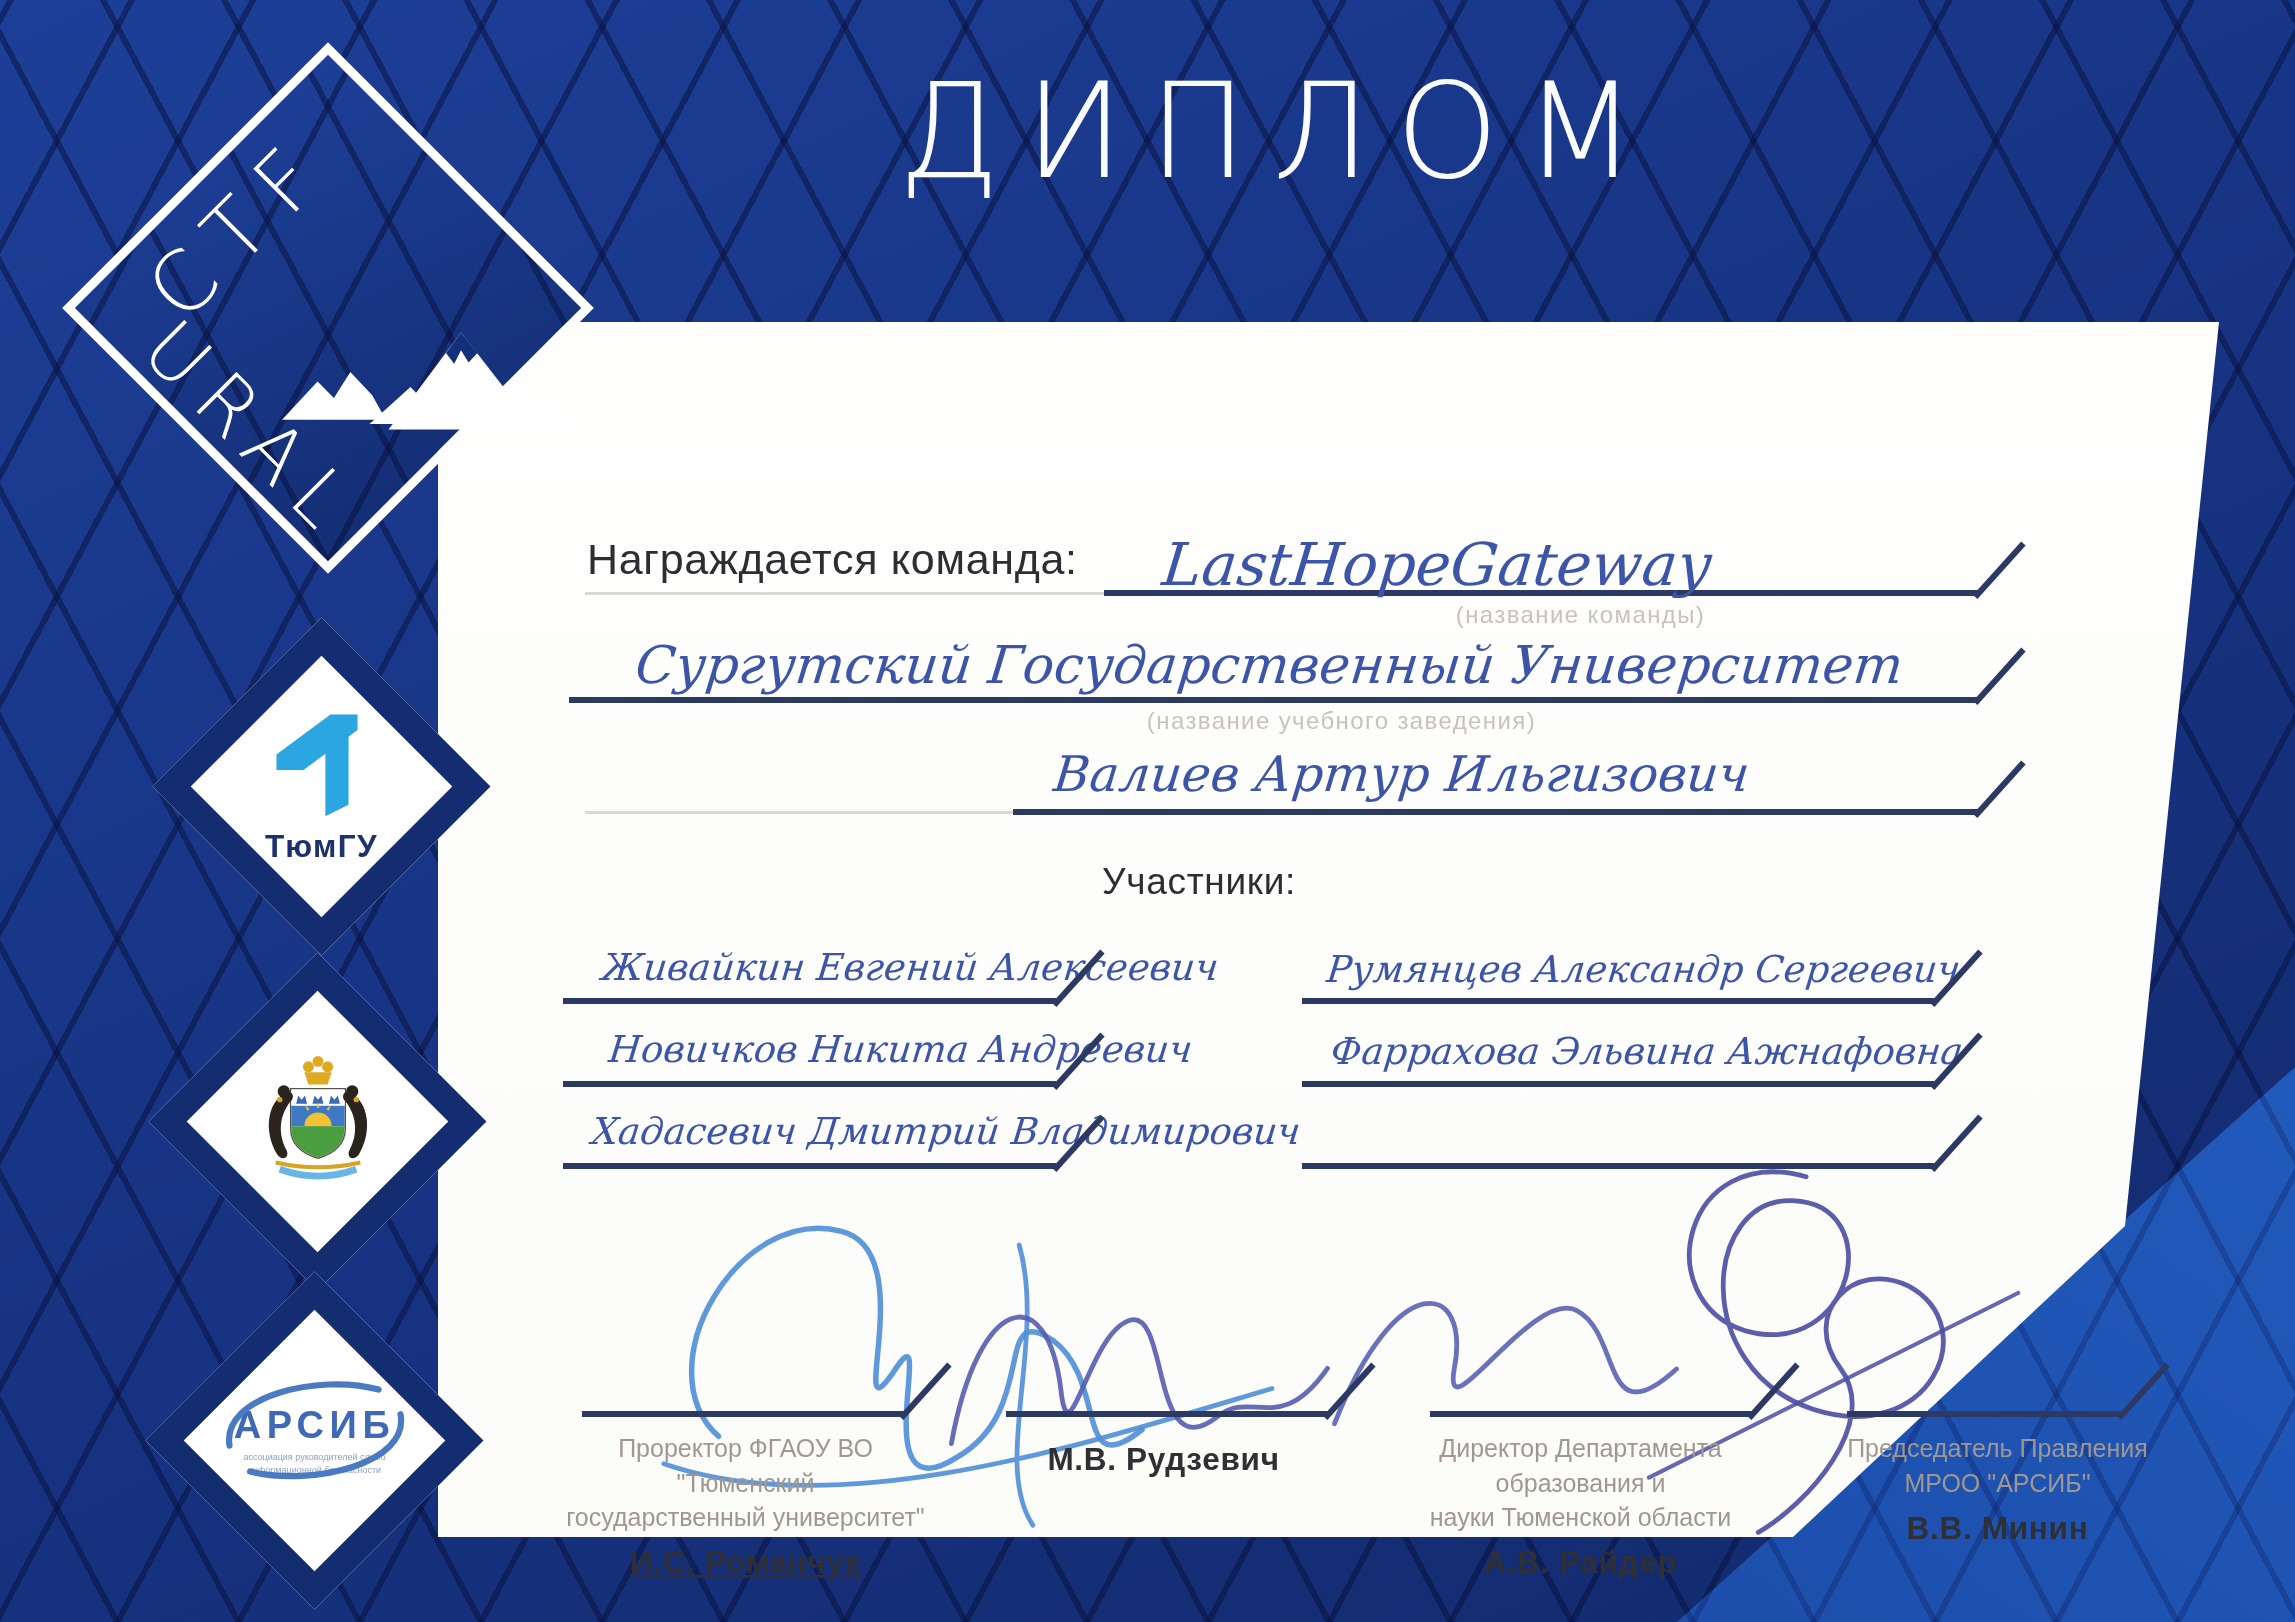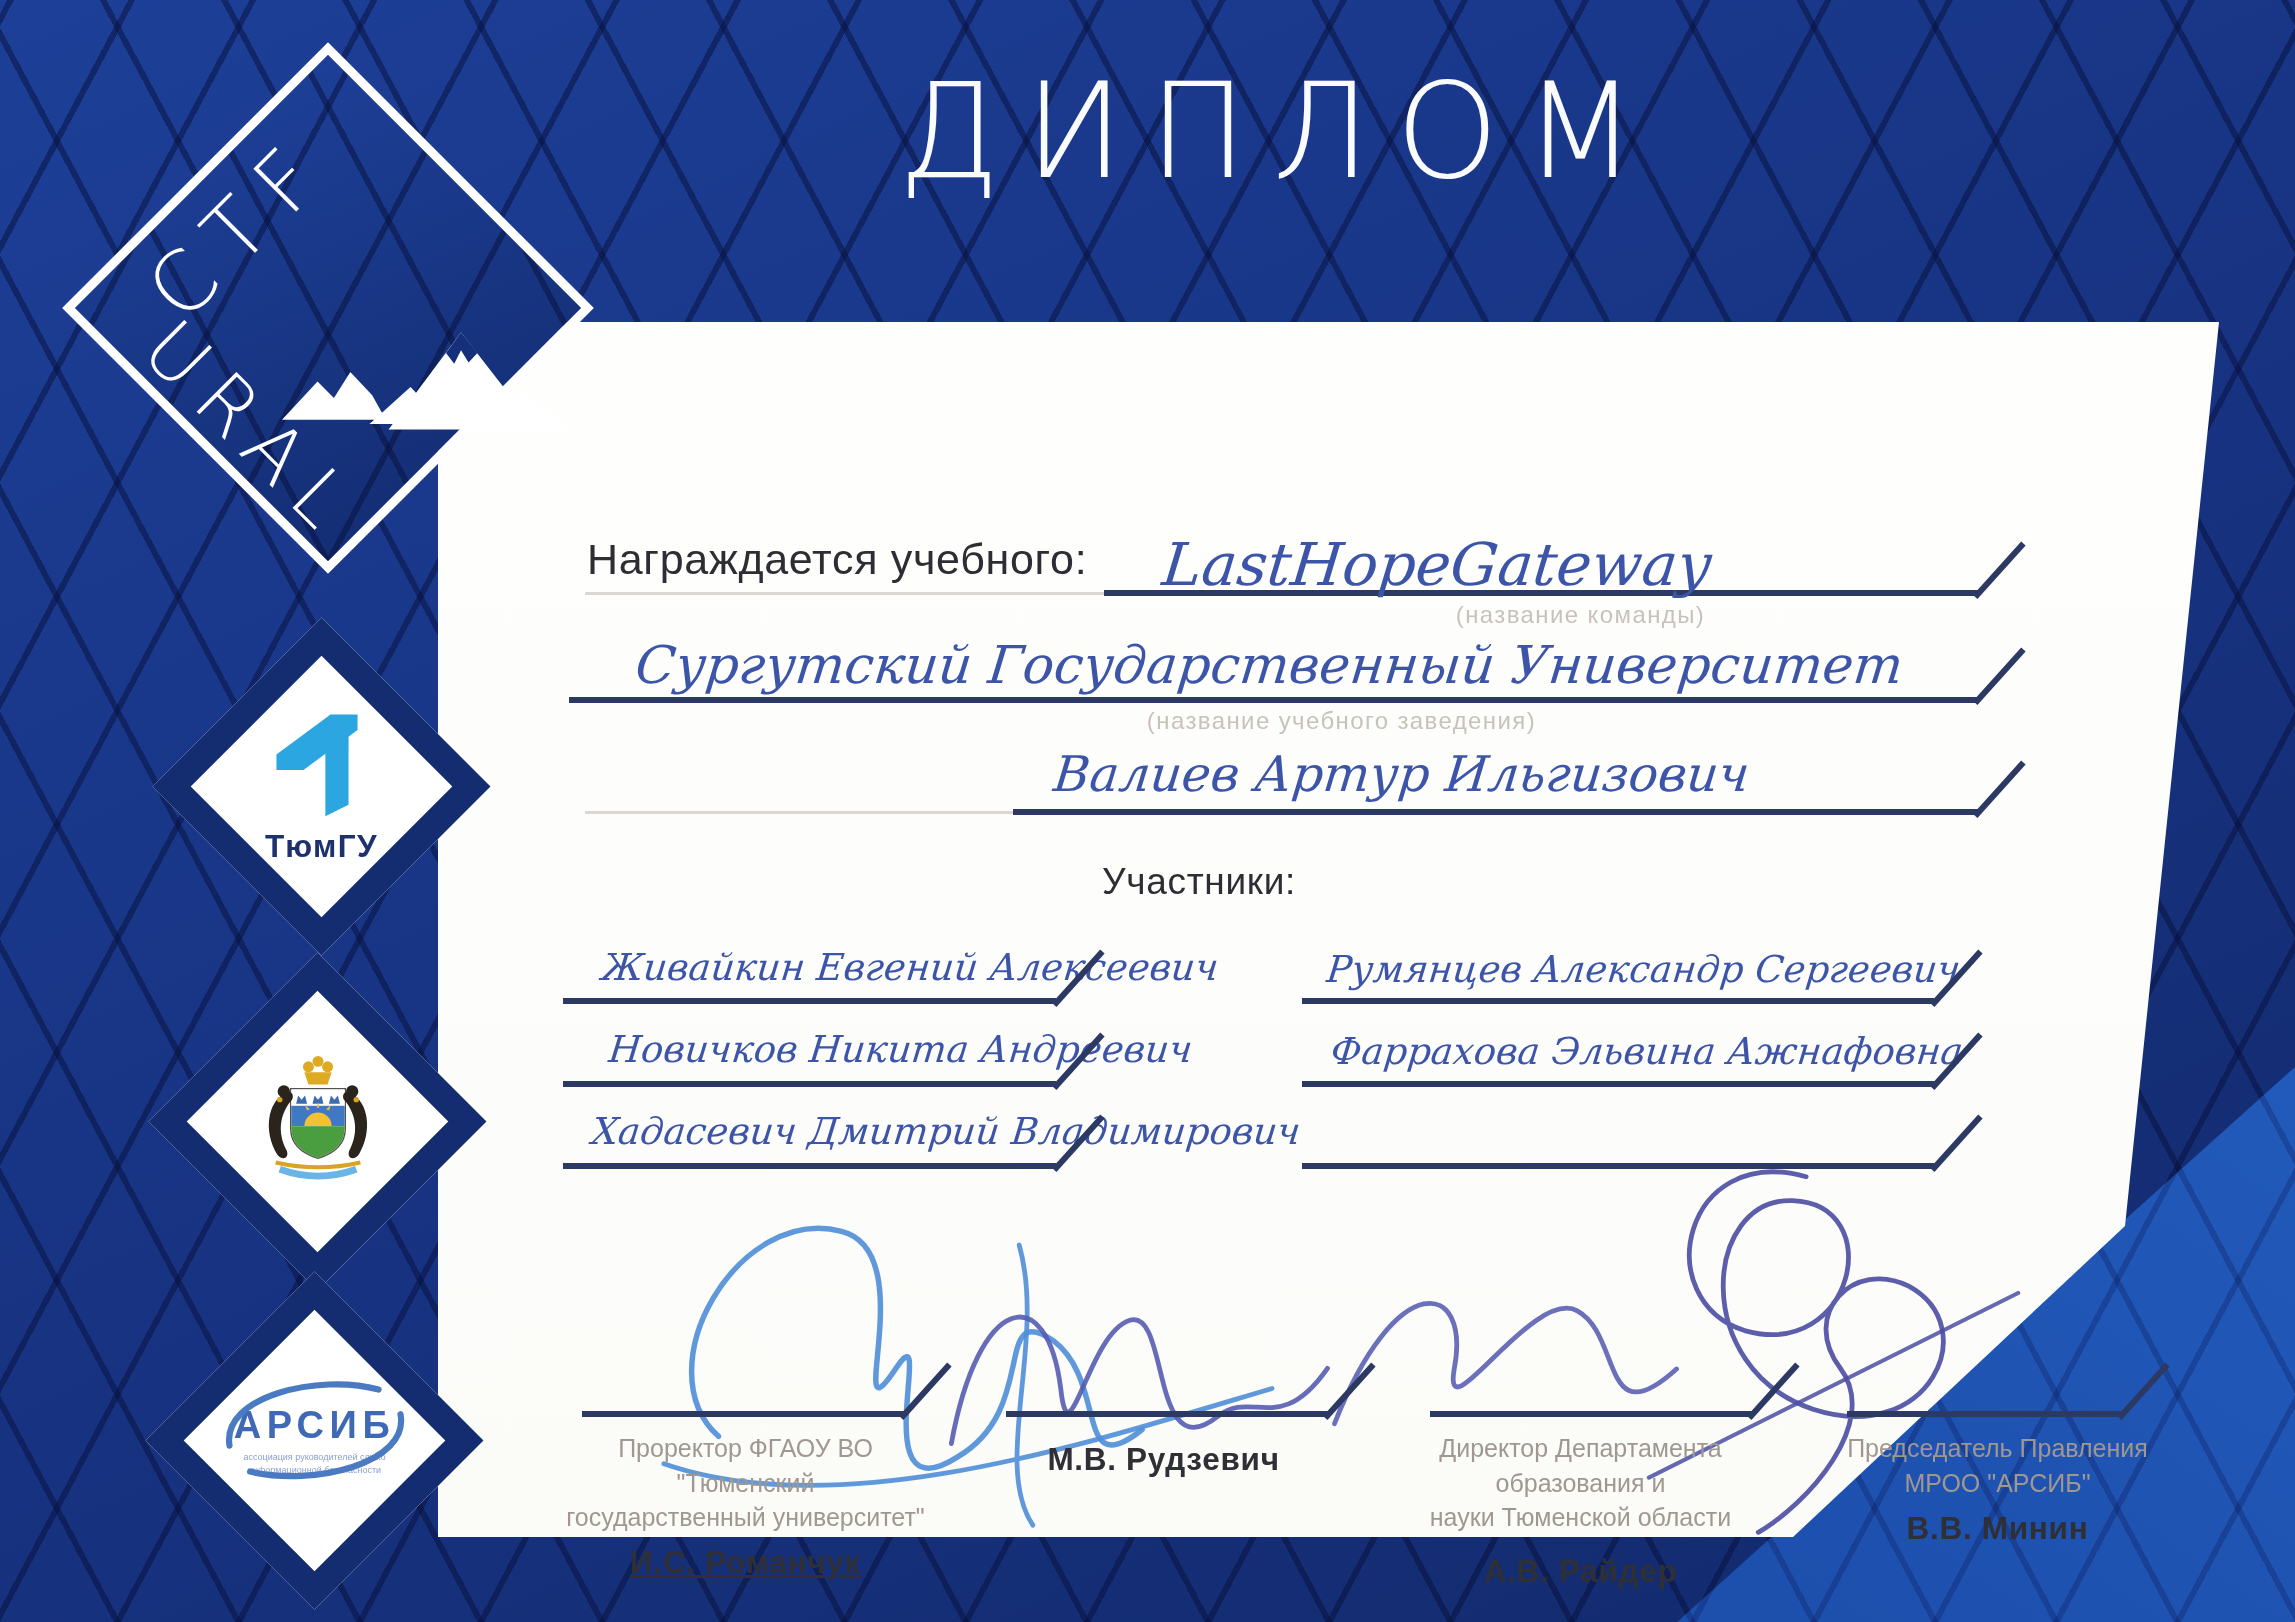--- a/index.html
+++ b/index.html
@@ -124,21 +124,21 @@
     <div class="d-inner">
       <svg class="abs" style="left:13.7px;top:48px;" width="212" height="130" viewBox="0 0 310 190">
         <path d="M30,112 C18,40 160,6 248,30" stroke="#4a7ac2" stroke-width="9" fill="none" stroke-linecap="round"></path>
         <path d="M280,66 C294,138 152,172 60,150" stroke="#4a7ac2" stroke-width="9" fill="none" stroke-linecap="round"></path>
       </svg>
       <div class="arsib-label">АРСИБ</div>
       <div class="arsib-sub">ассоциация руководителей служб информационной безопасности</div>
     </div>
   </div>
 
-  <div class="abs label" style="left:587px;top:535px;">Награждается учебного:</div>
+  <div class="abs label" style="left:587px;top:535px;">Награждается команда:</div>
   <div class="abs gline" style="left:585px;top:592px;width:519px;"></div>
   <div class="abs uline" style="left:1104px;top:590px;width:874px;"></div>
   <div class="abs slash" style="left:1973px;top:523px;"></div>
   <div class="abs hand" style="left:1163px;top:530px;font-size:59px;">LastHopeGateway</div>
   <div class="abs hint" style="left:1437px;top:601px;width:287px;">(название команды)</div>
 
   <div class="abs hand" style="left:636px;top:635px;font-size:52px;">Сургутский Государственный Университет</div>
   <div class="abs uline" style="left:569px;top:697px;width:1408px;"></div>
   <div class="abs slash" style="left:1973px;top:629px;"></div>
   <div class="abs hint" style="left:1136px;top:707px;width:411px;">(название учебного заведения)</div>
@@ -197,21 +197,21 @@
     <div class="sig-title"><span>Проректор ФГАОУ ВО "Тюменский</span><br>
     <span>государственный университет"</span></div>
     <div class="sig-name" style="margin-top:9.6px;text-decoration:underline;">И.С. Романчук</div>
   </div>
   <div class="abs" style="left:972px;top:1431px;width:383px;">
     <div class="sig-name" style="margin-top:9.6px;">М.В. Рудзевич</div>
   </div>
   <div class="abs" style="left:1389px;top:1431px;width:383px;">
     <div class="sig-title"><span>Директор Департамента образования и</span><br>
     <span>науки Тюменской области</span></div>
-    <div class="sig-name" style="margin-top:18px;">А.В. Райдер</div>
+    <div class="sig-name" style="margin-top:9px;">А.В. Райдер</div>
   </div>
   <div class="abs" style="left:1806px;top:1431px;width:383px;">
     <div class="sig-title"><span>Председатель Правления</span><br>
     <span>МРОО "АРСИБ"</span></div>
     <div class="sig-name" style="margin-top:9.6px;">В.В. Минин</div>
   </div>
 
 </div>
 
 

